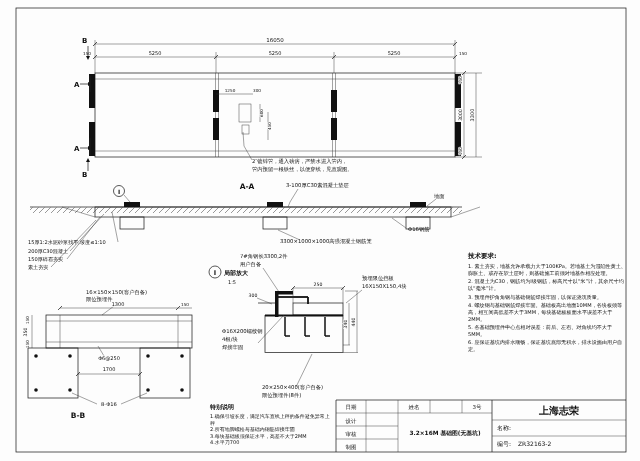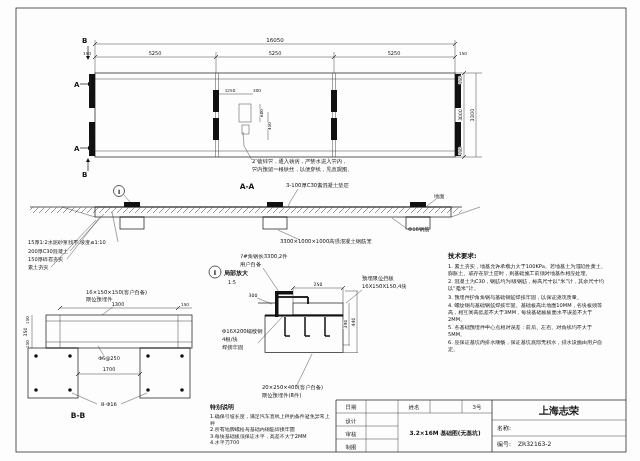--- a/index.html
+++ b/index.html
@@ -8,21 +8,21 @@
   .sheet svg{position:absolute;left:0;top:0;}
   svg text{font-family:"DejaVu Sans",sans-serif;fill:#111;stroke:none;}
   .s{stroke:#222;stroke-width:.75;fill:none;}
   .t{stroke:#333;stroke-width:.45;fill:none;}
   .dim{font-size:5px;text-anchor:middle;fill:#111;stroke:#fdfdfd;stroke-width:1.4px;paint-order:stroke;}
   .d4{font-size:4.2px;} .d45{font-size:4.6px;}
   .lbl{font-size:5.3px;} .mid{text-anchor:middle;}
   .ttl{font-size:7.5px;font-weight:bold;text-anchor:middle;}
   .tb{font-size:5.5px;text-anchor:middle;}
   .overlay{position:absolute;color:#111;}
-  .tech{left:448px;top:252px;width:158px;}
+  .tech{left:468px;top:252px;width:158px;}
   .tech-title{font-size:6.5px;font-weight:bold;margin-bottom:2px;}
   .tech-item{font-size:5.1px;line-height:1.35;margin-bottom:1.5px;}
   .special{left:210px;top:403px;width:124px;}
   .special-title{font-size:6px;font-weight:bold;margin-bottom:1px;}
   .special-item{font-size:5px;line-height:1.3;}
 </style>
 </head>
 <body>
 
 <div class="sheet">

